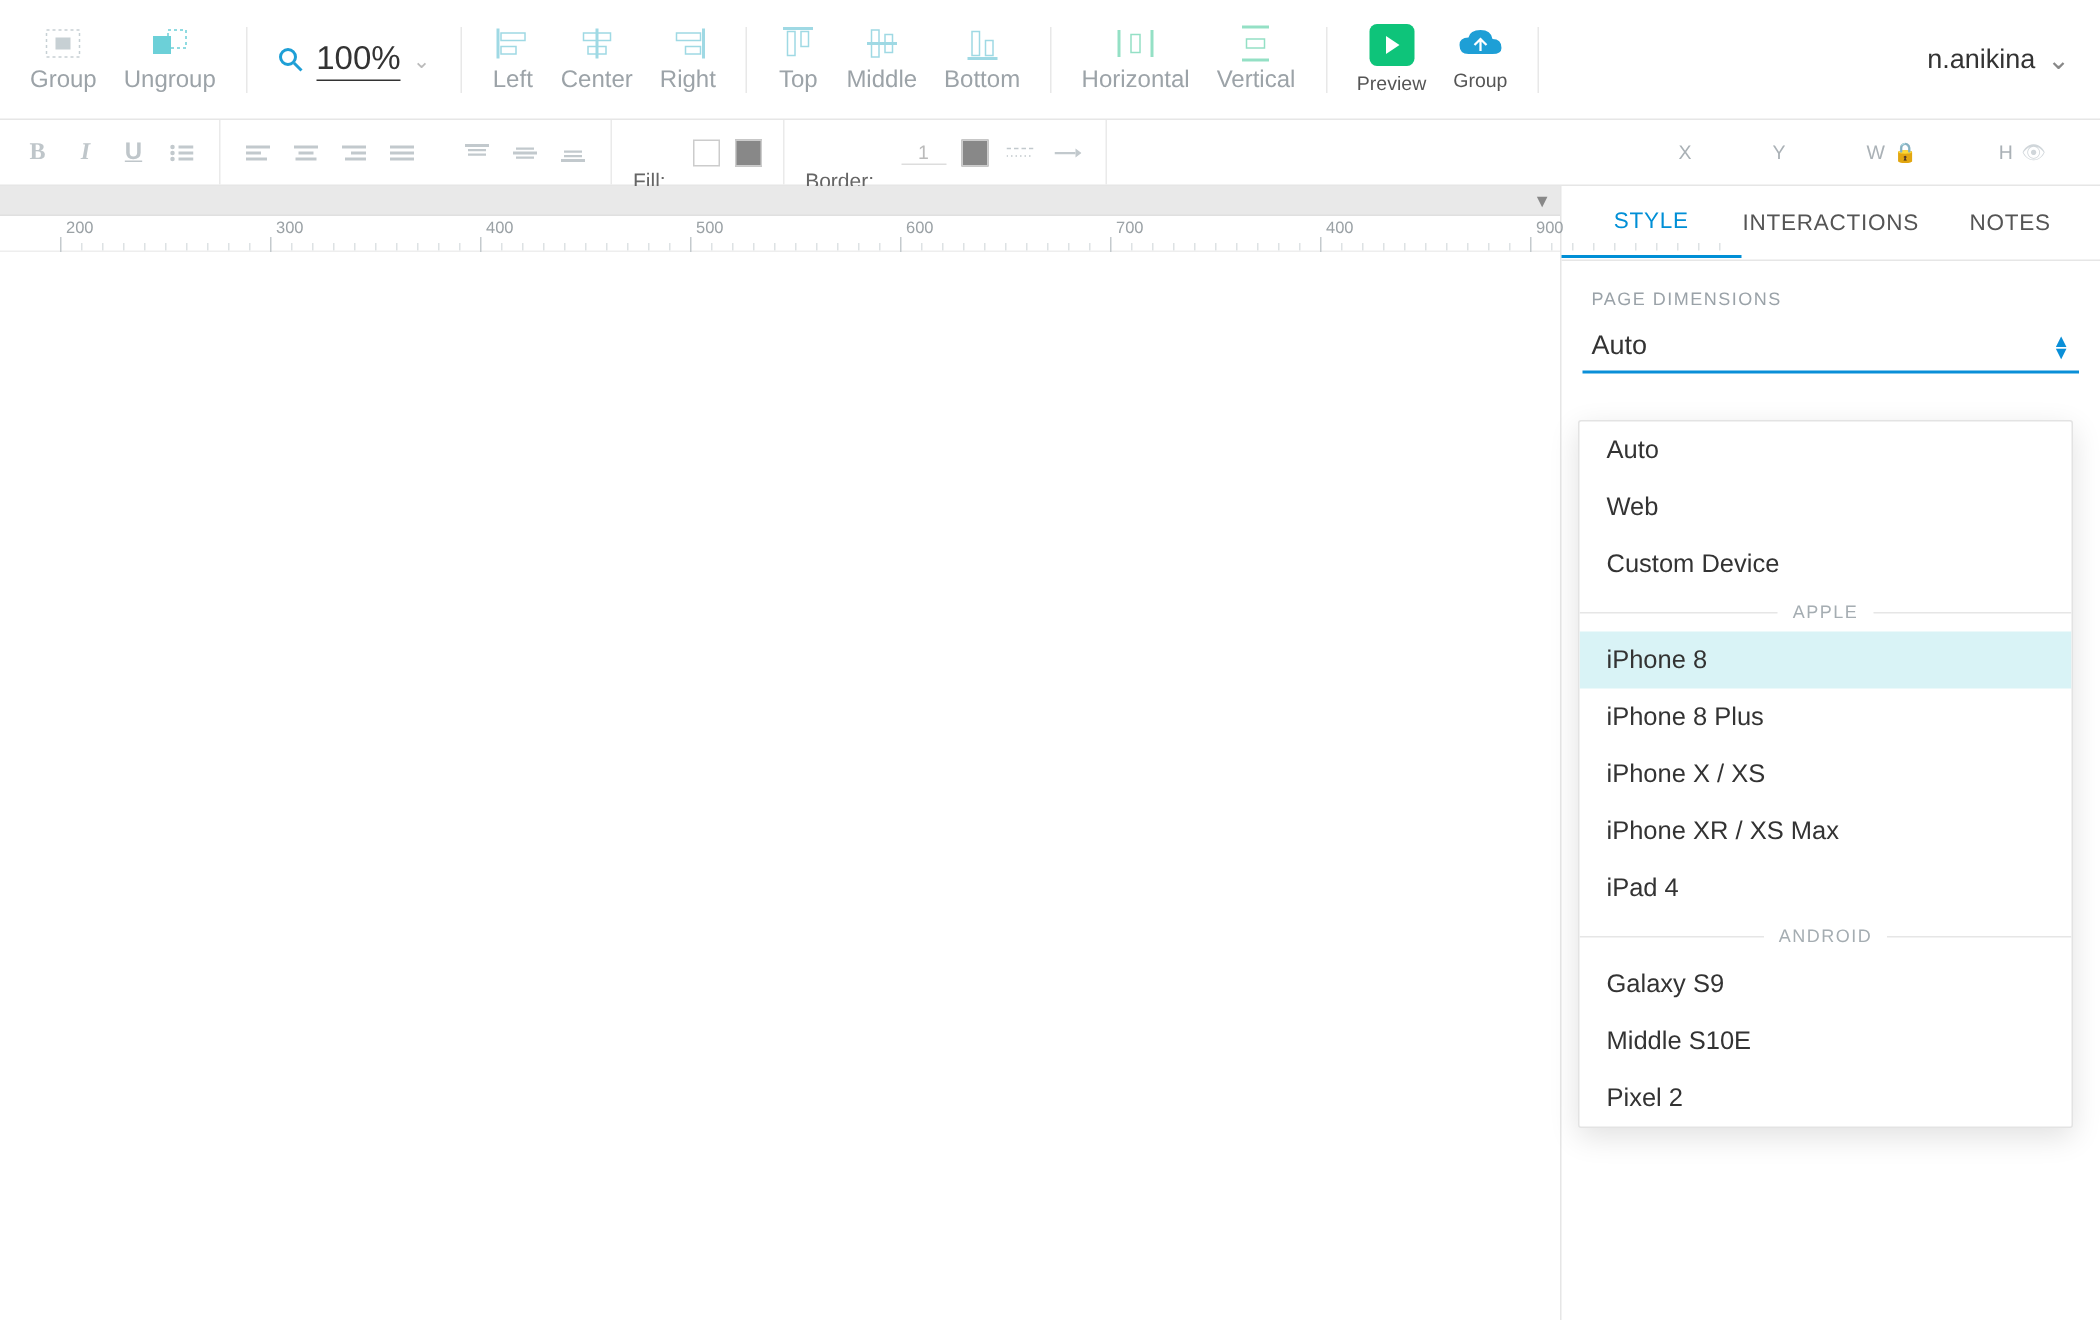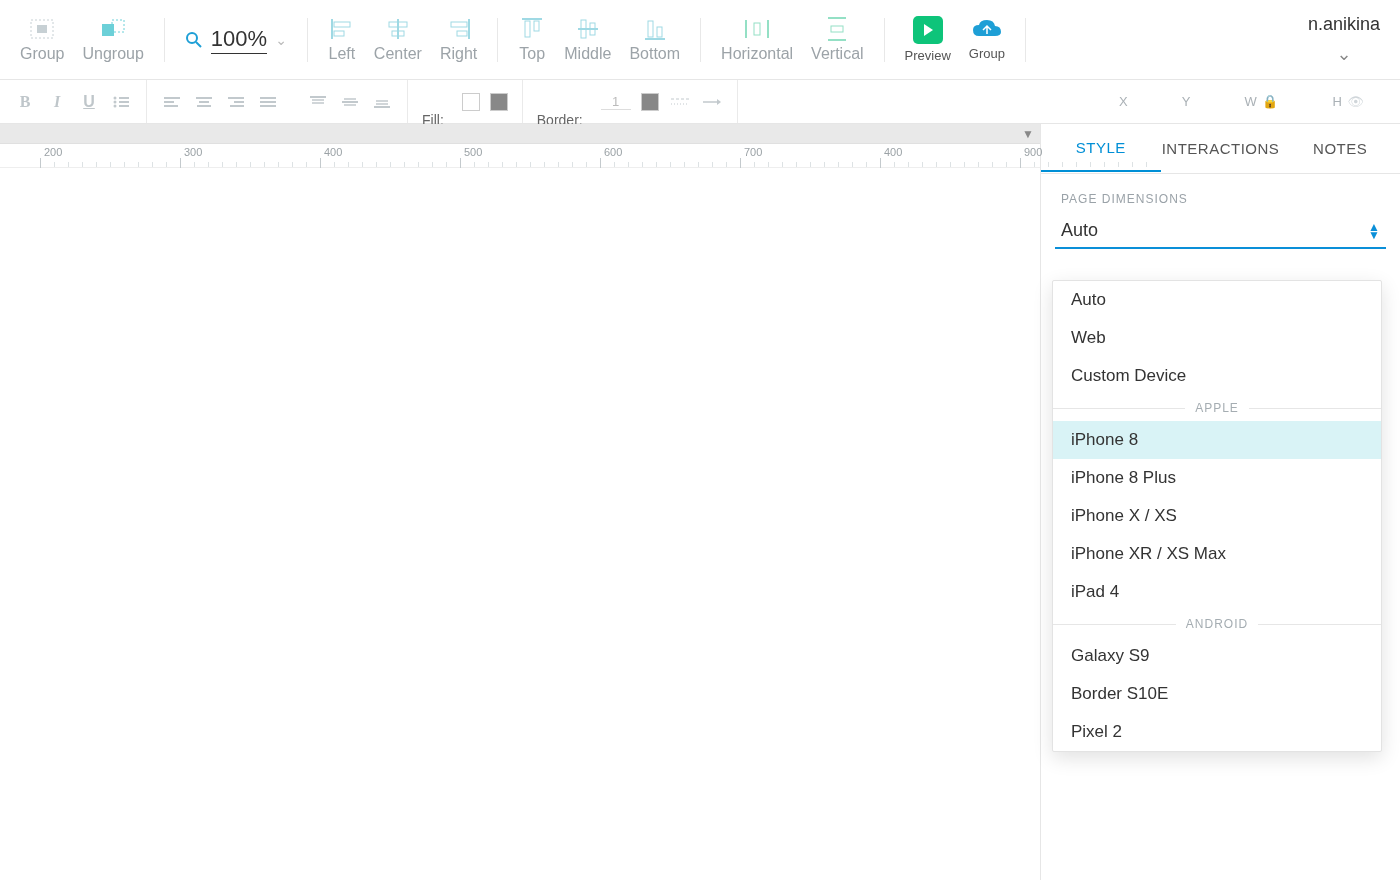--- a/index.html
+++ b/index.html
@@ -21,21 +21,21 @@
 
 .preview-btn { display: flex; flex-direction: column; align-items: center; gap: 4px; }
 .preview-btn .pbox { width: 30px; height: 28px; background: #0ec47a; border-radius: 5px; display: flex; align-items: center; justify-content: center; }
 .preview-btn .ptri { width: 0; height: 0; border-left: 9px solid #fff; border-top: 6px solid transparent; border-bottom: 6px solid transparent; margin-left: 2px; }
 .preview-btn .lbl { font-size: 13px; color: #555; }
 
 .share-btn { display: flex; flex-direction: column; align-items: center; gap: 4px; }
 .share-btn .cloud { width: 32px; height: 24px; position: relative; }
 .share-btn .lbl { font-size: 13px; color: #555; }
 
-.user { display: flex; align-items: center; gap: 8px; font-size: 18px; color: #333; margin-left: auto; flex-direction: column; }
+.user { display: flex; align-items: center; gap: 8px; font-size: 18px; color: #333; margin-left: auto; }
 .user .chev { color: #888; }
 
 
 .toolbar2 { height: 44px; display: flex; align-items: center; border-bottom: 1px solid #e6e6e6; color: #bfc6ca; }
 .tb2-group { display: flex; align-items: center; gap: 10px; padding: 0 14px; height: 100%; border-right: 1px solid #eaeaea; }
 .tb2-btn { width: 22px; height: 20px; display: flex; align-items: center; justify-content: center; font-weight: bold; }
 .tb2-label { font-size: 14px; color: #666; margin-right: 8px; margin-top: 36px; }
 .tb2-swatch { width: 18px; height: 18px; border: 1px solid #ccc; background: #fff; }
 .tb2-swatch.fill { background: #888; }
 .tb2-input { width: 30px; border: none; border-bottom: 1px solid #ddd; text-align: center; font-size: 13px; color: #bbb; background: transparent; }
@@ -468,17 +468,17 @@
       <div class="dd-item">iPhone 8 Plus</div>
       <div class="dd-item">iPhone X / XS</div>
       <div class="dd-item">iPhone XR / XS Max</div>
       <div class="dd-item">iPad 4</div>
       <div class="dd-group">
         <span class="gl"></span>
         <span class="gt">ANDROID</span>
         <span class="gl"></span>
       </div>
       <div class="dd-item">Galaxy S9</div>
-      <div class="dd-item">Border S10E</div>
+      <div class="dd-item">Middle S10E</div>
       <div class="dd-item">Pixel 2</div>
     </div>
 
 </div>
 
 </body></html>

